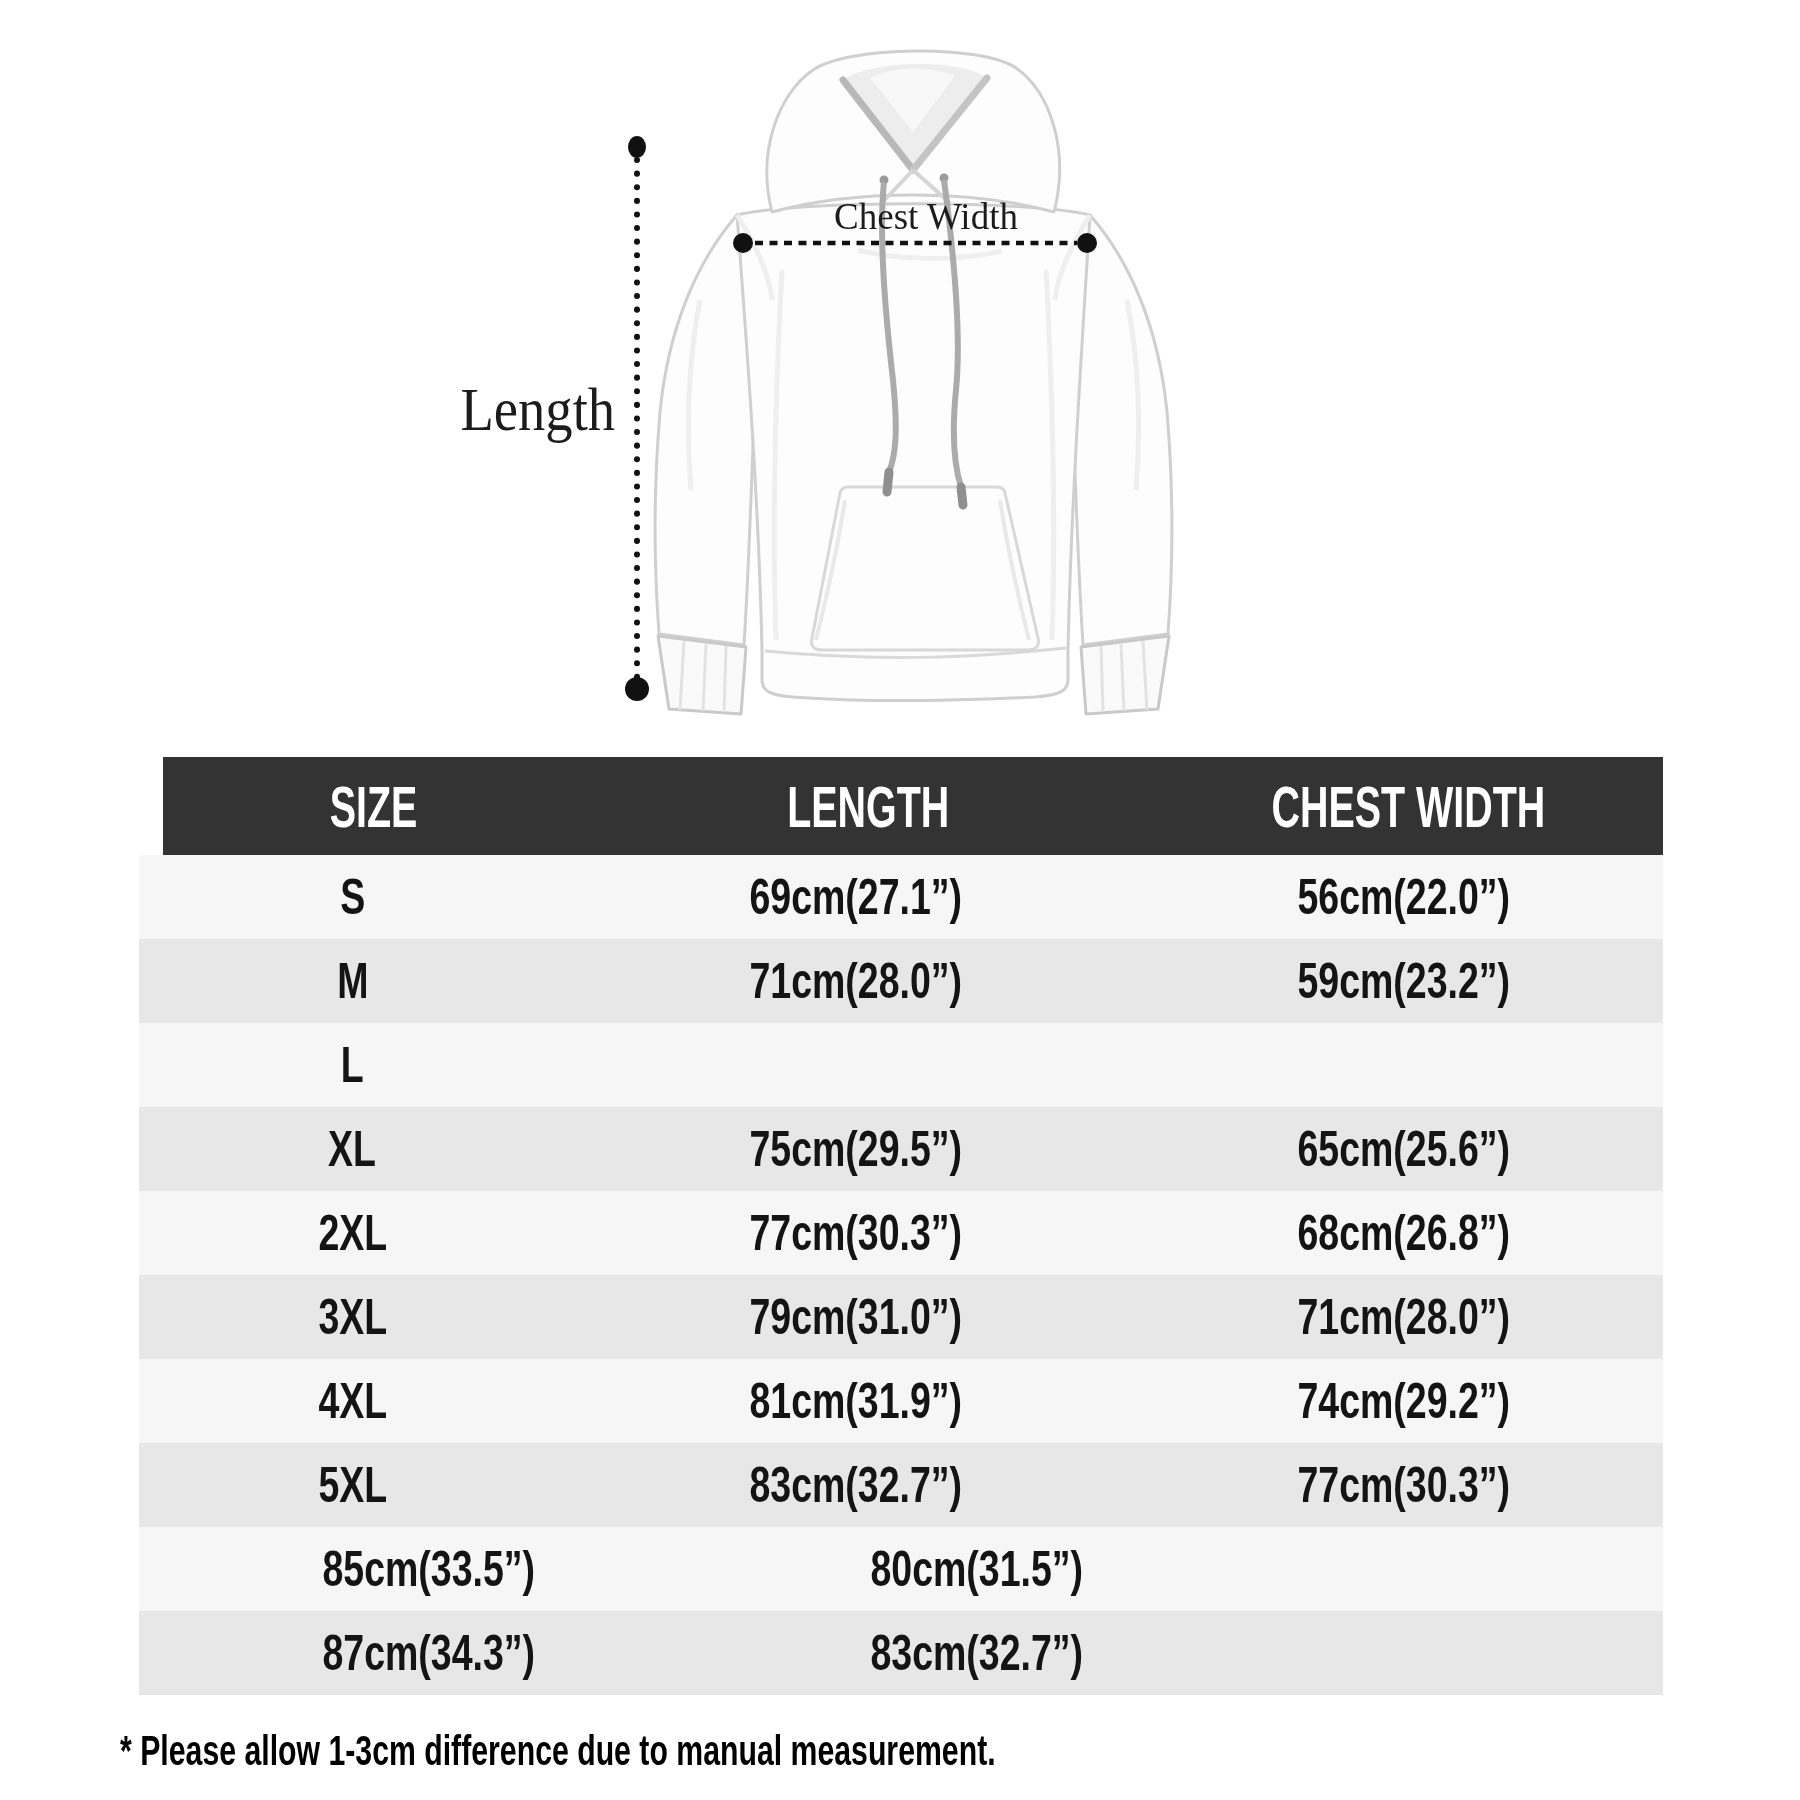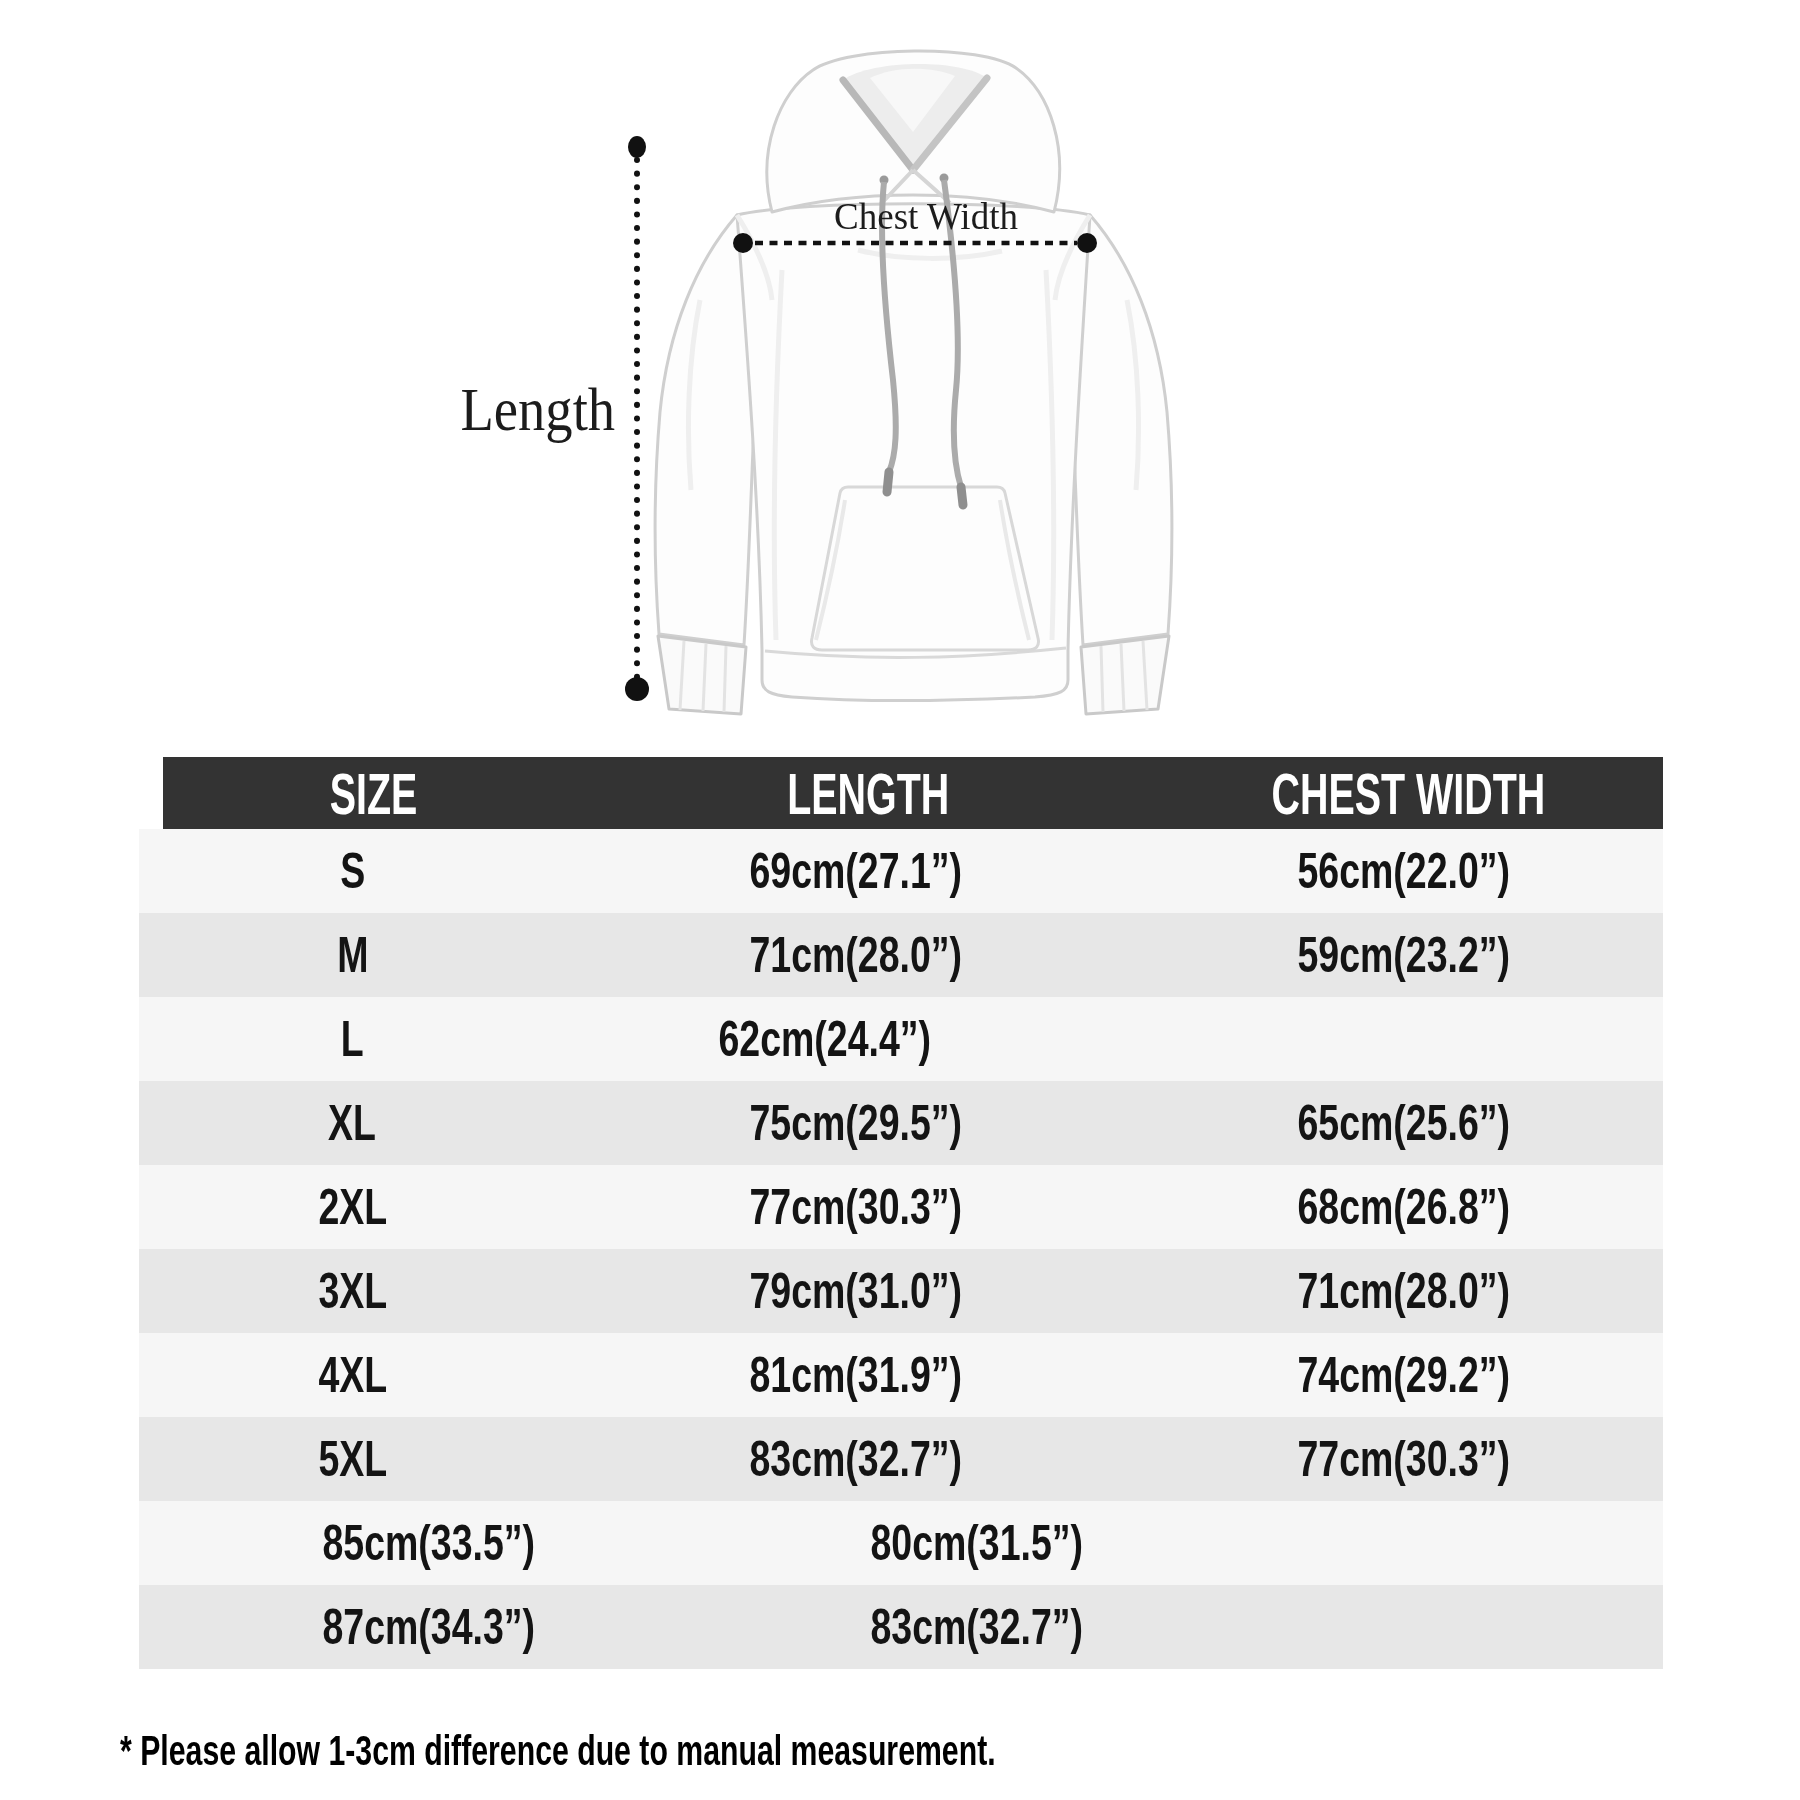--- a/index.html
+++ b/index.html
@@ -11,21 +11,21 @@
   .measure-label{
     position:absolute;font-family:"Liberation Serif", serif;color:#1c1c1c;
     text-align:center;line-height:1;white-space:nowrap;
   }
   .measure-label .cond{display:inline-block;transform:scaleX(.88);transform-origin:center;}
   #length-label{left:450px;top:378px;width:160px;font-size:62px;}
   #chest-label{left:826px;top:198px;width:200px;font-size:37px;}
   
   .size-table{position:absolute;left:139px;top:757px;width:1524px;}
   .thead{
-    display:flex;height:72px;background:var(--header-bg,#333333);
+    display:flex;height:98px;background:var(--header-bg,#333333);
     color:var(--header-text,#ffffff);
     margin-left:24px;
   }
   .trow{display:flex;height:84px;color:var(--text,#141414);}
   .tbody .trow:nth-child(odd){background:var(--row-light,#f6f6f6);}
   .tbody .trow:nth-child(even){background:var(--row-dark,#e7e7e7);}
   .c1{width:28%;}.c2{width:38%;}.c3{width:34%;}
   .cell{display:flex;align-items:center;justify-content:center;}
   .thead .cell{font-size:58px;font-weight:bold;}
   .thead .cond{display:inline-block;transform:scaleX(.68);transform-origin:center;white-space:nowrap;}
@@ -128,23 +128,20 @@
             <span class="cond">71cm(28.0”)</span>
           </div>
         <div class="cell c3">
             <span class="cond">59cm(23.2”)</span>
           </div>
       </div>
       <div class="trow">
         <div class="cell c1">
             <span class="cond">L</span>
           </div>
-        <div class="cell c3">
-            <span class="cond">62cm(24.4”)</span>
-          </div>
       </div>
       <div class="trow">
         <div class="cell c1">
             <span class="cond">XL</span>
           </div>
         <div class="cell c2">
             <span class="cond">75cm(29.5”)</span>
           </div>
         <div class="cell c3">
             <span class="cond">65cm(25.6”)</span>

